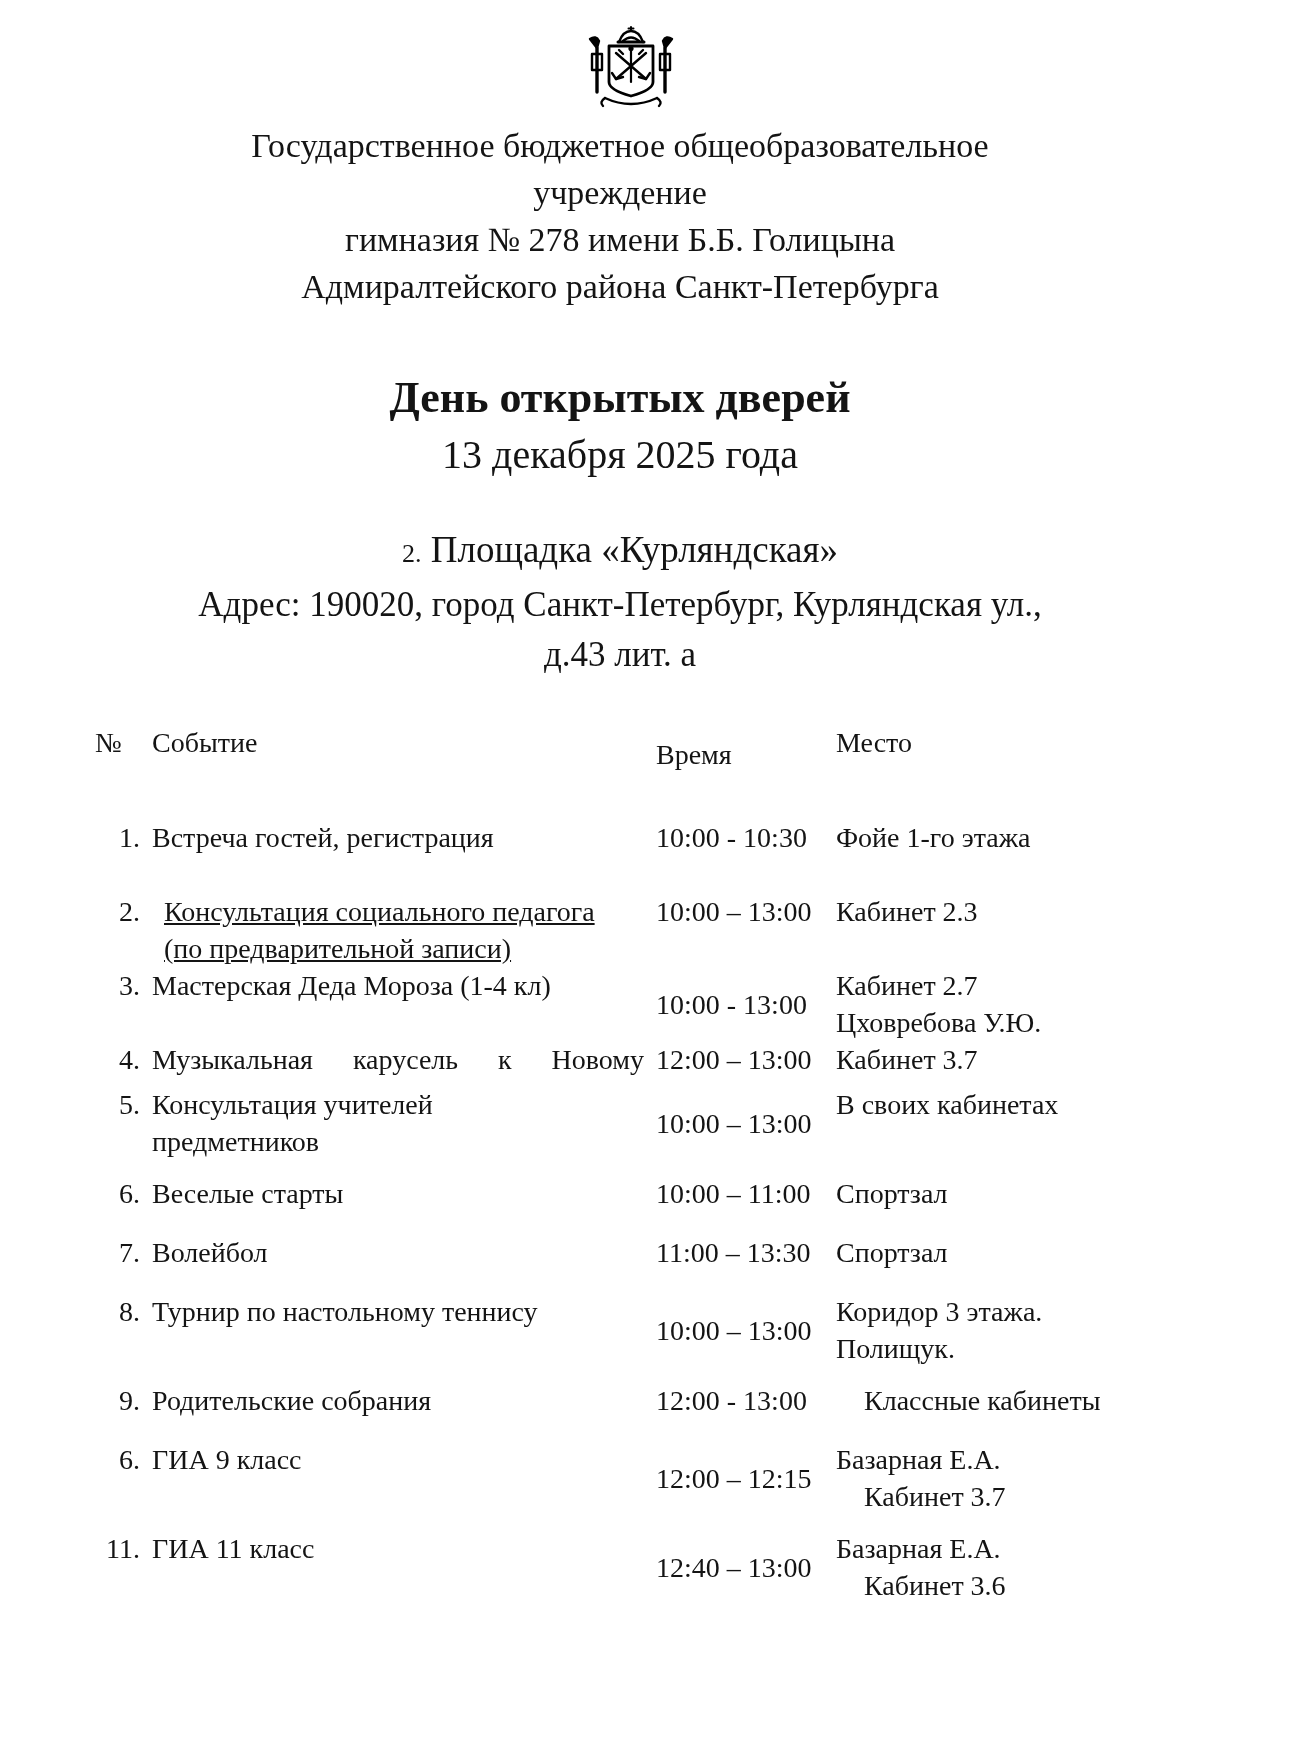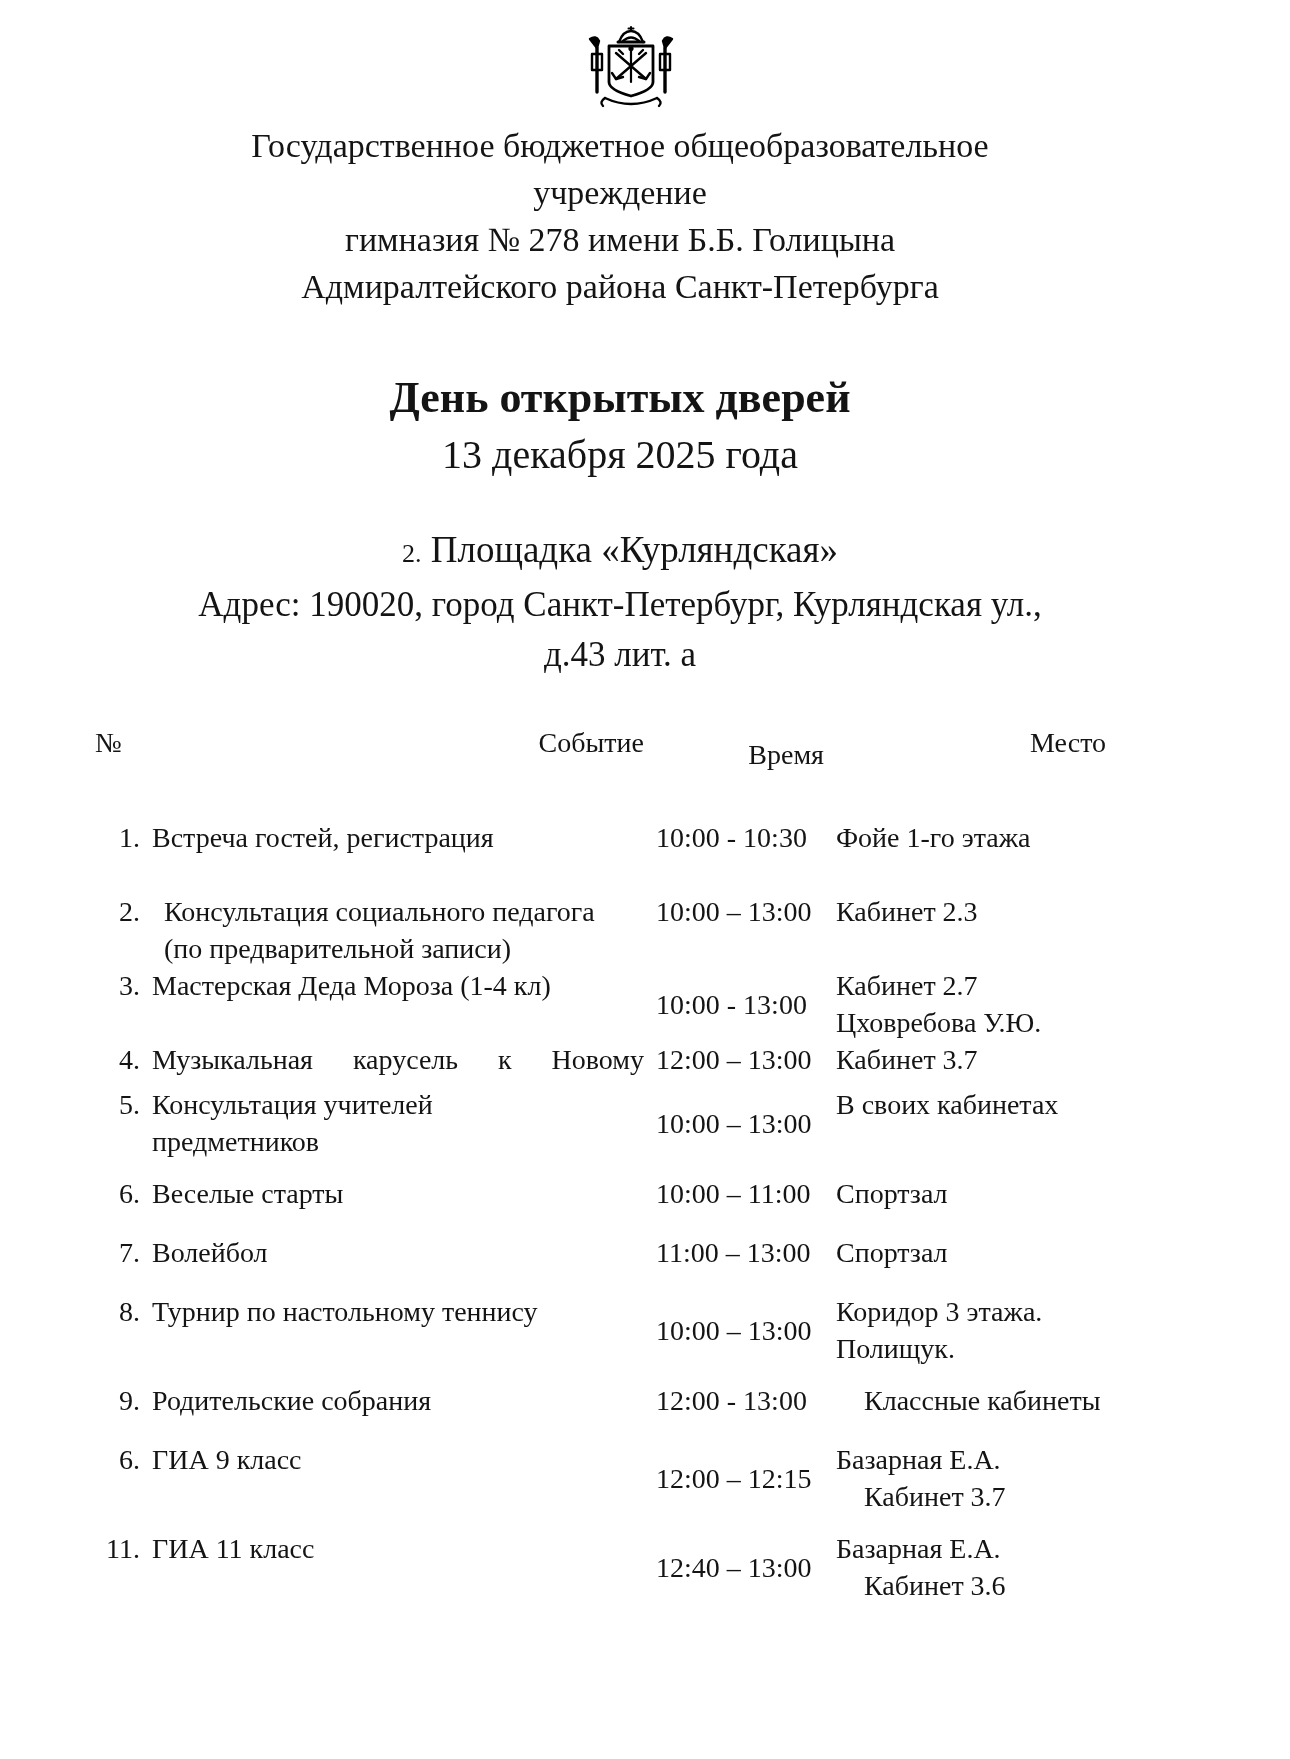--- a/index.html
+++ b/index.html
@@ -57,21 +57,21 @@
     padding-left:85px;
     font-size:28px;
     line-height:37px;
   }
   .thead,.trow{
     display:grid;
     grid-template-columns:55px 492px 168px 270px;
     column-gap:12px;
   }
   .thead{margin-bottom:46px;}
-  .h-cell{text-align:right;}
+  .h-cell{text-align:left;}
   .h-num{text-align:left;padding-left:10px;}
   .h-time{margin-top:12px;}
   .c-num{text-align:right;align-self:start;}
   .c-event{align-self:start;}
   .c-time{white-space:nowrap;}
   .c-place{align-self:start;}
 </style>
 </head>
 <body>
 
@@ -143,21 +143,21 @@
         <div class="c-event">
           <div class="event-line">Встреча гостей, регистрация</div>
         </div>
         <div class="c-time" style="align-self: start;">10:00 - 10:30</div>
         <div class="c-place">
           <div class="place-line">Фойе 1-го этажа</div>
         </div>
       </div>
       <div class="trow" style="margin-bottom: 0px;">
         <div class="c-num">2.</div>
-        <div class="c-event" style="padding-left: 12px;">
+        <div class="c-event" style="padding-left: 12px; text-decoration: underline;">
           <div class="event-line">Консультация социального педагога</div>
           <div class="event-line" style="text-align: left;">(по предварительной записи)</div>
         </div>
         <div class="c-time" style="align-self: start;">10:00 – 13:00</div>
         <div class="c-place">
           <div class="place-line">Кабинет 2.3</div>
         </div>
       </div>
       <div class="trow" style="margin-bottom: 0px;">
         <div class="c-num">3.</div>
@@ -199,21 +199,21 @@
         <div class="c-time" style="align-self: start;">10:00 – 11:00</div>
         <div class="c-place">
           <div class="place-line">Спортзал</div>
         </div>
       </div>
       <div class="trow" style="margin-bottom: 22px;">
         <div class="c-num">7.</div>
         <div class="c-event">
           <div class="event-line">Волейбол</div>
         </div>
-        <div class="c-time" style="align-self: start;">11:00 – 13:00</div>
+        <div class="c-time" style="align-self: start;">11:00 – 13:30</div>
         <div class="c-place">
           <div class="place-line">Спортзал</div>
         </div>
       </div>
       <div class="trow" style="margin-bottom: 15px;">
         <div class="c-num">8.</div>
         <div class="c-event">
           <div class="event-line">Турнир по настольному теннису</div>
         </div>
         <div class="c-time" style="align-self: center;">10:00 – 13:00</div>

